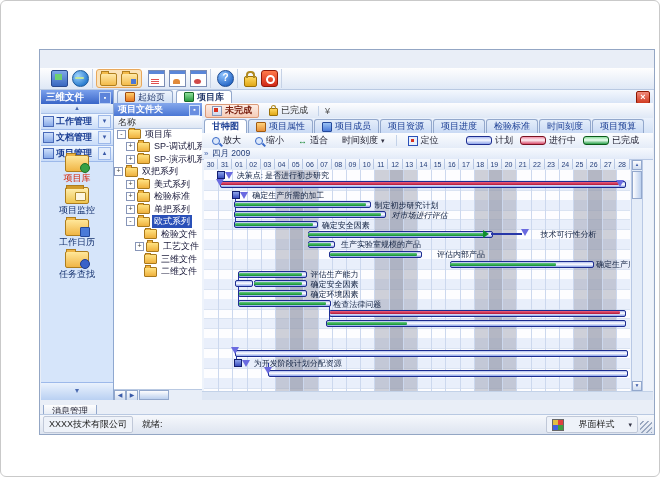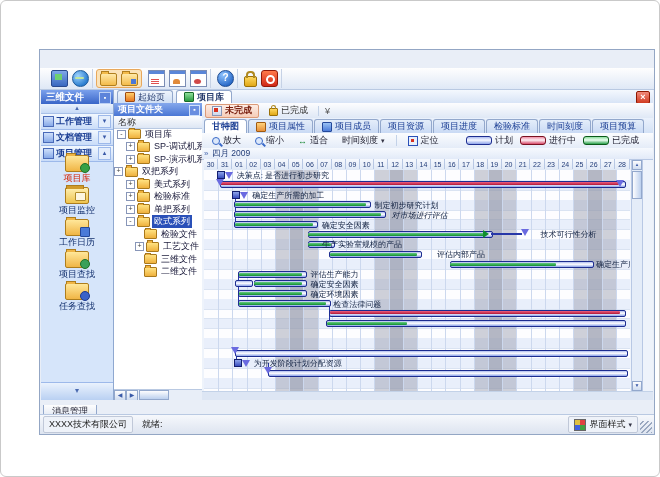--- a/index.html
+++ b/index.html
@@ -145,21 +145,21 @@
   .vscroll .sarr{width:8px;height:8px;font-size:5px;line-height:7px;}
   .vscroll .vthumb{width:8px;height:26px;background:linear-gradient(90deg,#fdfdfe,#bcd0ee);border:1px solid #93a8cc;margin-top:1px;}
   .bstrip{position:absolute;left:0;right:0;bottom:0;height:8px;background:#dde6f4;border-top:1px solid #c3d2e8;}
 
   
   .btabs{position:absolute;left:0;top:350px;right:0;height:14px;background:#e9eef7;}
   .btab{display:inline-block;margin-left:3px;height:13px;padding:0 8px;font-size:9px;color:#223;background:linear-gradient(#fdfdfe,#dfe6f2);border:1px solid #93a8cc;border-top:none;border-radius:0 0 3px 3px;line-height:13px;}
   .statusbar{position:absolute;left:0;top:364px;right:0;height:19px;background:linear-gradient(#f6f8fc,#dde4f0);border-top:1px solid #b9c9e2;display:flex;align-items:center;font-size:9px;color:#222;}
   .scell{height:15px;line-height:15px;border:1px solid #c0c8d8;border-radius:2px;margin-left:3px;padding:0 5px;background:#eef2f9;white-space:nowrap;}
   .scell.grow1{flex:1;border-color:transparent;background:transparent;}
-  .stylebtn{display:flex;align-items:center;gap:3px;}
+  .stylebtn{display:flex;align-items:center;gap:14px;}
   .styleico{width:10px;height:10px;background:conic-gradient(#e04040 0 25%,#40a040 0 50%,#4060e0 0 75%,#e0c040 0);border:1px solid #666;}
   .grip{width:12px;height:12px;margin:4px 2px 0 2px;background:repeating-linear-gradient(135deg,transparent 0 2px,#9aa8c0 2px 3.5px);}
 </style>
 </head>
 <body>
 
 <div id="shot">
   <div id="win">
 
     <div class="tbar" id="tbar">
@@ -215,24 +215,20 @@
               <div class="sitem-icon folder-user-icon"></div>
               <div class="sitem-label sel">项目库</div>
             </div>
             <div class="sbar-item">
               <div class="sitem-icon monitor-window-icon"></div>
               <div class="sitem-label">项目监控</div>
             </div>
             <div class="sbar-item">
               <div class="sitem-icon calendar-icon"></div>
               <div class="sitem-label">工作日历</div>
-            </div>
-            <div class="sbar-item">
-              <div class="sitem-icon folder-search-icon"></div>
-              <div class="sitem-label">项目查找</div>
             </div>
             <div class="sbar-item">
               <div class="sitem-icon folder-people-icon"></div>
               <div class="sitem-label">任务查找</div>
             </div>
           </div>
         <div class="sbar-bottom">▾</div>
       </div>
 
       <div class="tabstrip" id="tabstrip"><span class="dtab">
@@ -477,21 +473,21 @@
             <div class="seg done" style="left: 30.53px; width: 78.81px; top: 53px;"></div>
             <span class="tasklabel" style="left: 117.86px; top: 50.5px;">确定安全因素</span>
             <div class="seg plan" style="left: 103.66px; width: 183.18px; top: 60.9px;"></div>
             <div class="seg done" style="left: 104.37px; width: 176.79px; top: 62.9px;"></div>
             <div class="seg line" style="left: 286.84px; width: 31.24px; top: 63.4px;"></div>
             <div class="tri-down" style="left: 316.92px; top: 59.4px;"></div>
             <div class="tri-right" style="left: 279.16px; top: 60.4px;"></div>
             <span class="tasklabel" style="left: 336.54px; top: 60.4px;">技术可行性分析</span>
             <div class="seg plan" style="left: 103.66px; width: 25.56px; top: 70.8px;"></div>
             <div class="seg done" style="left: 104.37px; width: 22.72px; top: 72.8px;"></div>
-            <span class="tasklabel" style="left: 118px; top: 70.3px;">生产实验室规模的产品</span>
+            <span class="tasklabel" style="left: 137px; top: 70.3px;">生产实验室规模的产品</span>
             <div class="seg plan" style="left: 124.96px; width: 90.88px; top: 80.7px;"></div>
             <div class="seg done" style="left: 125.67px; width: 87.33px; top: 82.7px;"></div>
             <span class="tasklabel" style="left: 232.88px; top: 80.2px;">评估内部产品</span>
             <div class="seg plan" style="left: 245.66px; width: 142px; top: 90.6px;"></div>
             <div class="seg done" style="left: 246.37px; width: 105.79px; top: 92.6px;"></div>
             <span class="tasklabel" style="left: 391.92px; top: 90.1px;">确定生产所需的加工</span>
             <div class="seg plan" style="left: 34.08px; width: 66.74px; top: 100.5px;"></div>
             <div class="seg done" style="left: 34.79px; width: 63.19px; top: 102.5px;"></div>
             <span class="tasklabel" style="left: 106.5px; top: 100px;">评估生产能力</span>
             <div class="seg plan" style="left: 31.24px; width: 15.62px; top: 110.4px;"></div>

